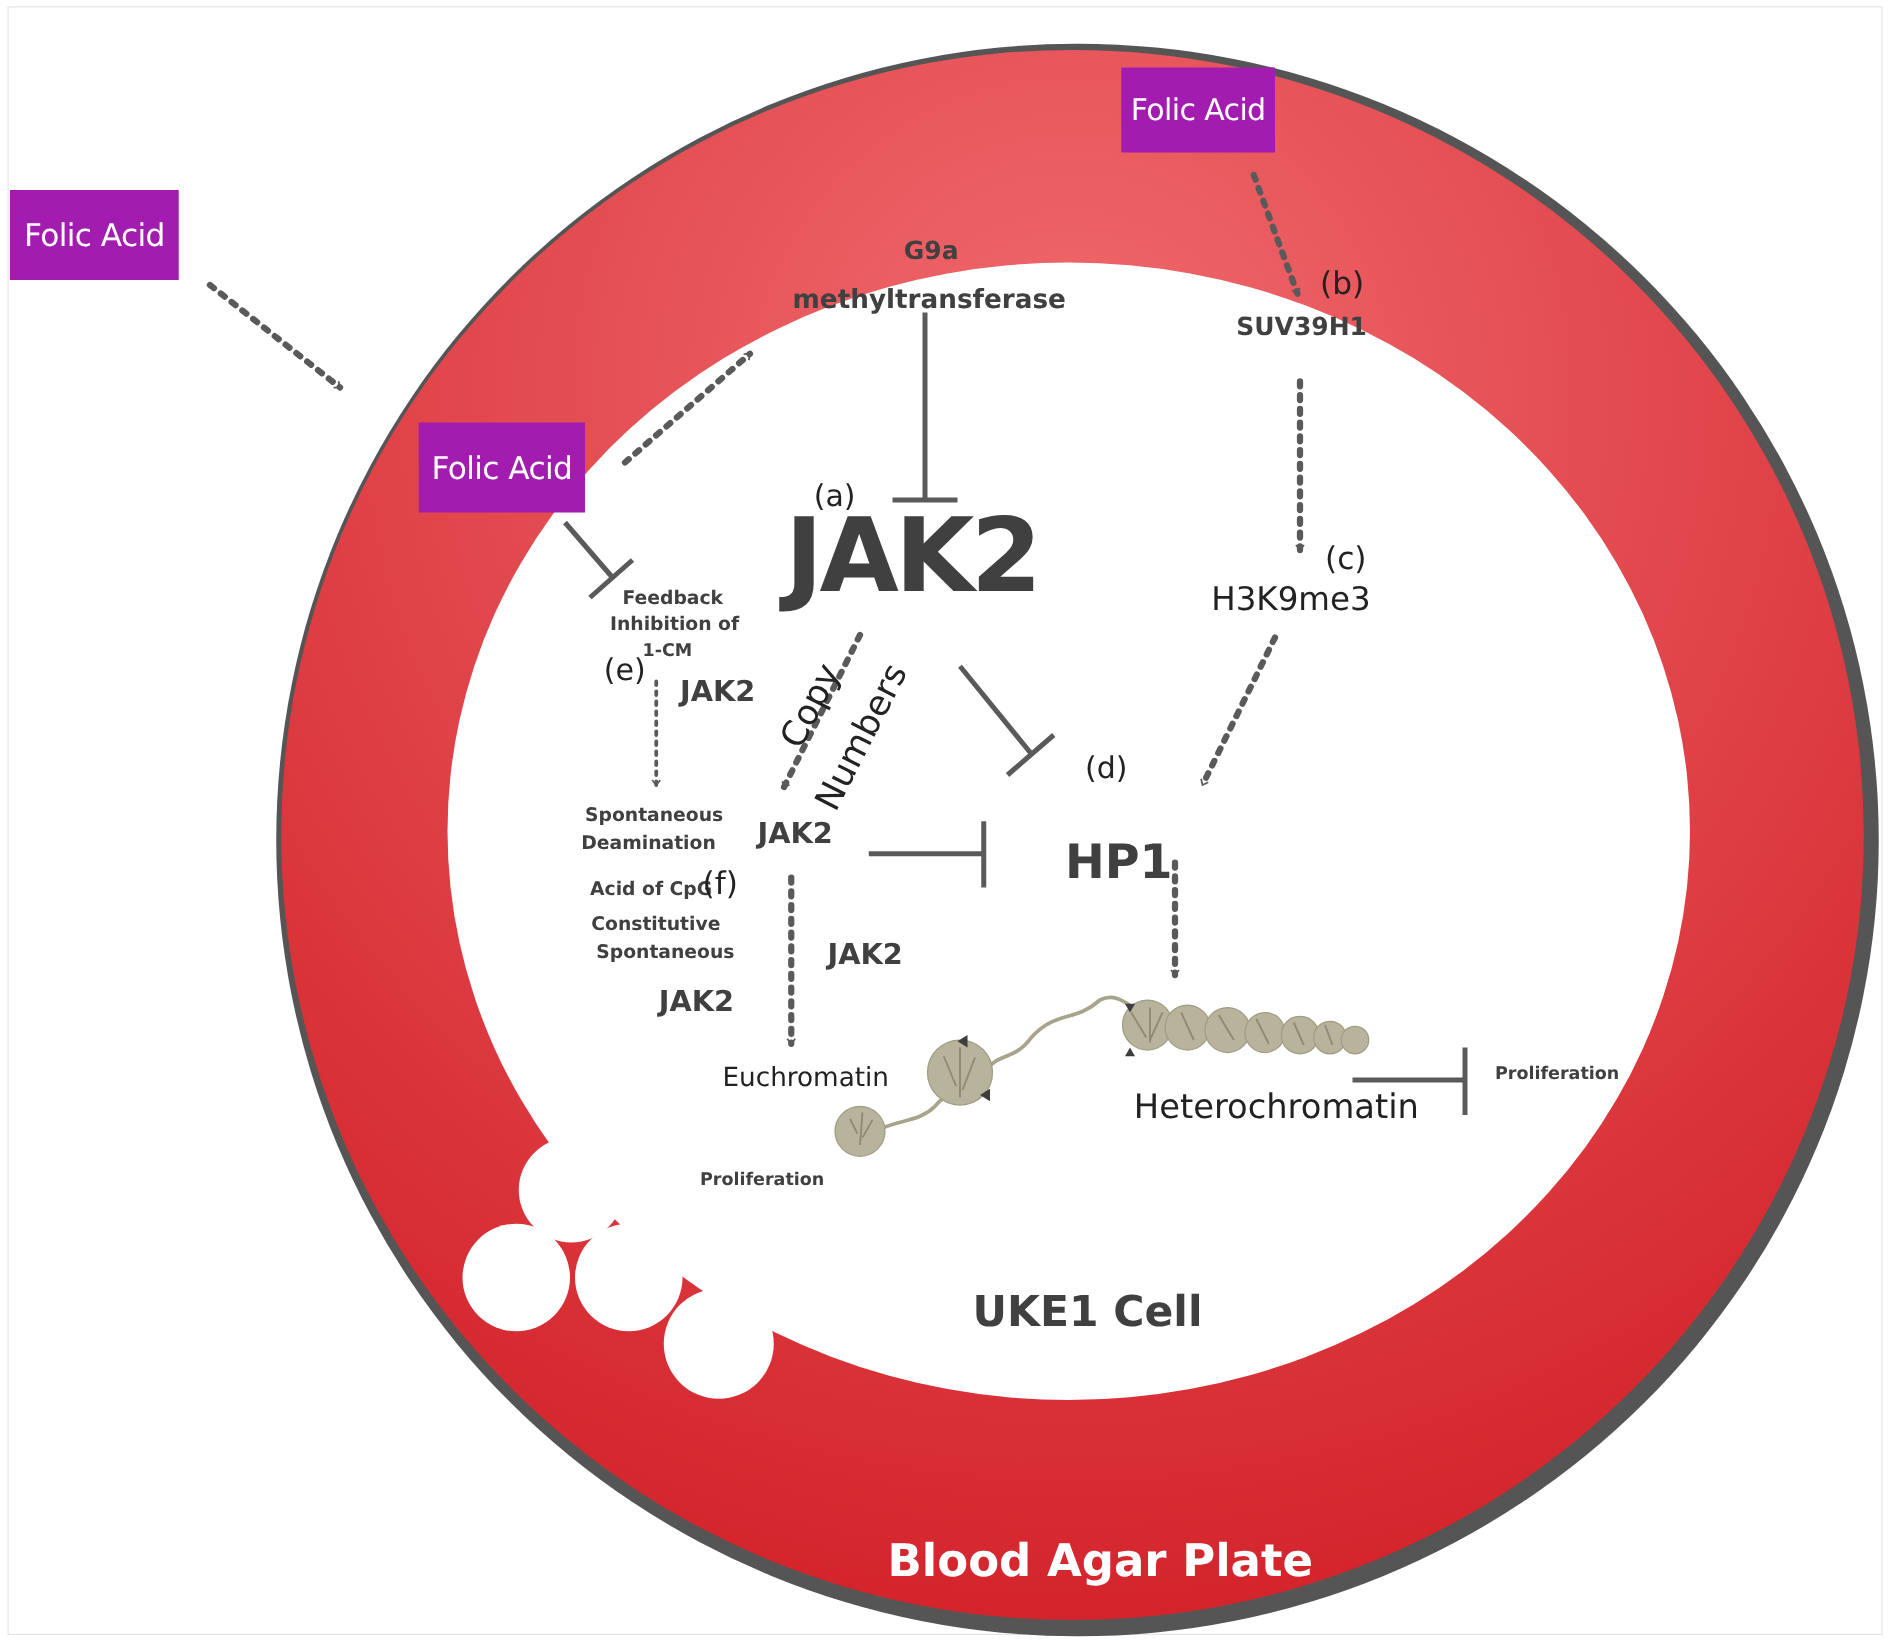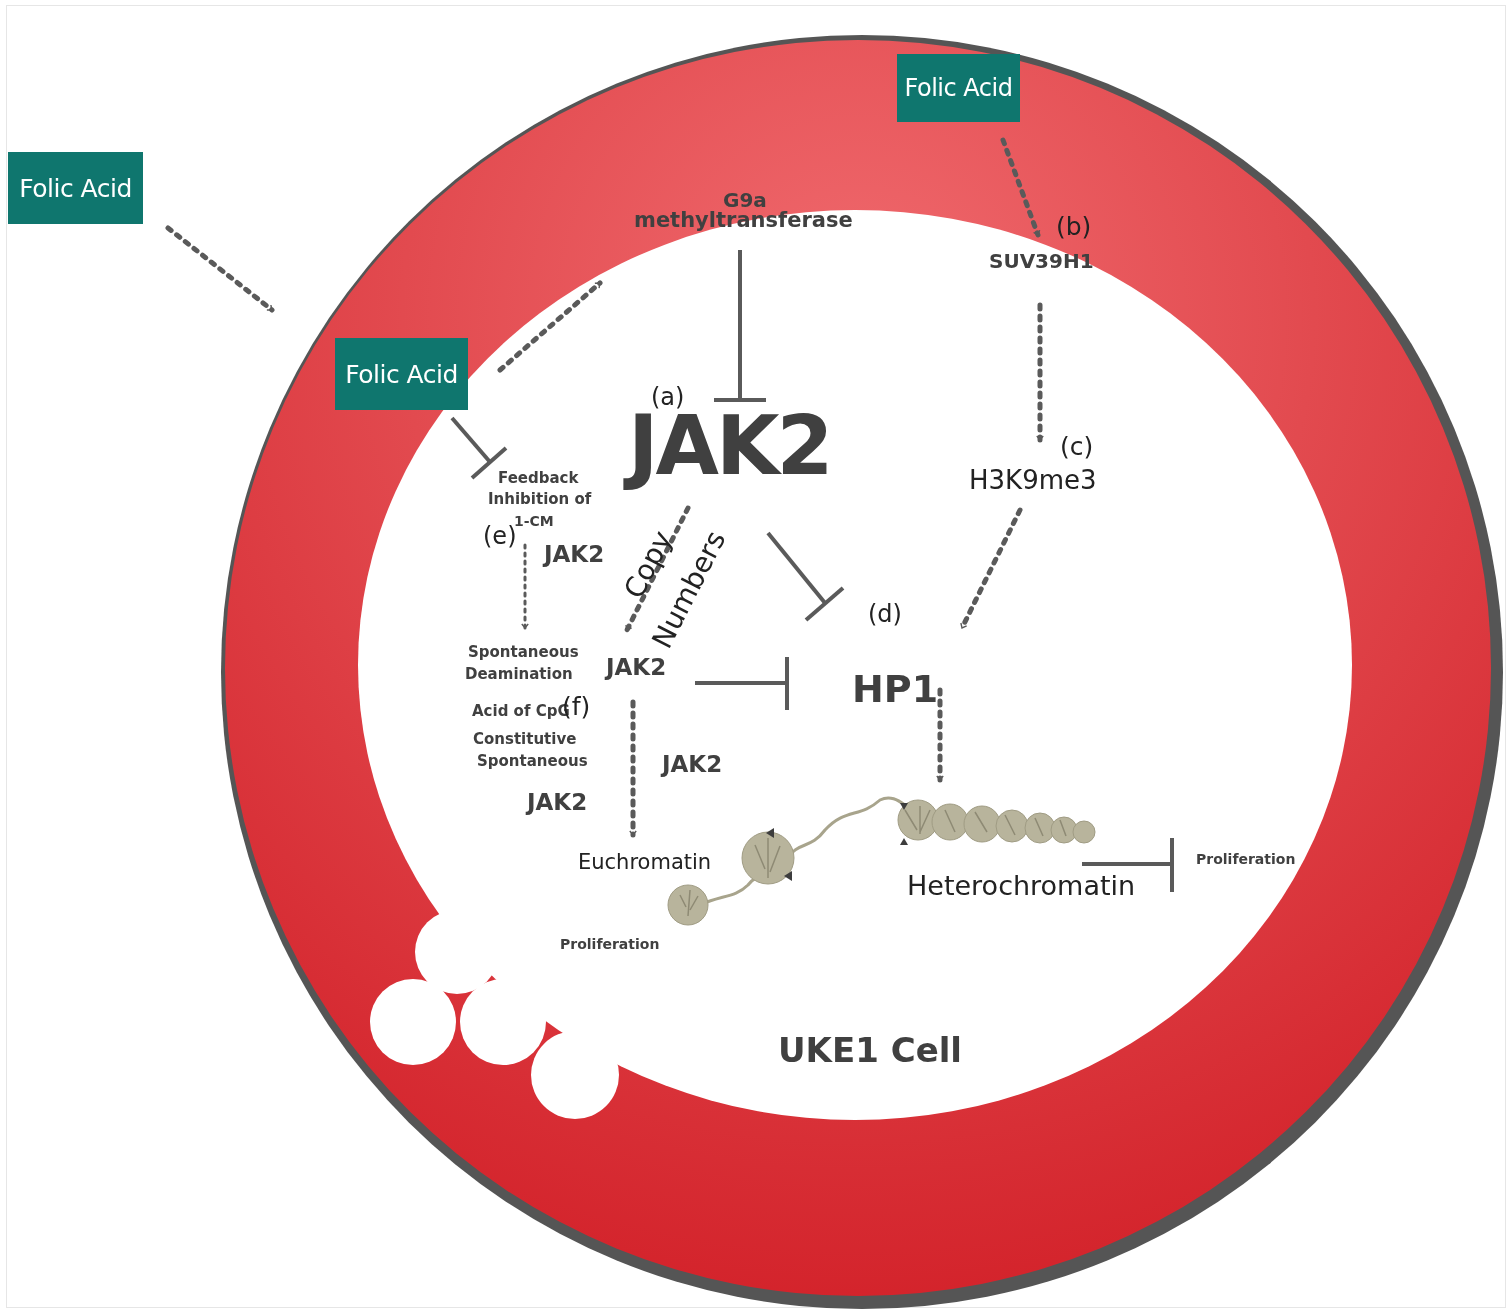--- a/index.html
+++ b/index.html
@@ -3,21 +3,21 @@
 <meta charset="utf-8">
 <style>
   html, body { margin: 0; padding: 0; background: #ffffff; }
   body { width: 1511px; height: 1316px; position: relative; overflow: hidden; font-family: "DejaVu Sans", sans-serif; }
   #stage { position: absolute; left: 0; top: 0; width: 1511px; height: 1316px; }
   .frame { position: absolute; left: 6px; top: 5px; width: 1500px; height: 1303px; border: 1px solid #e6e6e6; box-sizing: border-box; pointer-events: none; }
   svg { position: absolute; left: 0; top: 0; }
   .lbl { position: absolute; color: #404040; white-space: nowrap; line-height: 1; }
   .bold { font-weight: bold; }
   .light { font-weight: normal; color: #222; }
-  .box { position: absolute; background: #0f766e; color: #fff; font-family: "DejaVu Sans", sans-serif; font-size: 25px; display: flex; align-items: center; justify-content: center; letter-spacing: -0.5px; }
+  .box { position: absolute; background: #a21caf; color: #fff; font-family: "DejaVu Sans", sans-serif; font-size: 25px; display: flex; align-items: center; justify-content: center; letter-spacing: -0.5px; }
   .rot { transform-origin: left top; }
 </style>
 </head>
 <body>
 
 <div id="stage">
   <div class="frame"></div>
 
   <svg width="1511" height="1316" viewBox="0 0 1511 1316">
     <defs>
@@ -114,21 +114,21 @@
     <span>Folic Acid</span>
   </div>
   <div class="box" style="left:897px; top:54px; width:123px; height:68px; font-size:24px;">
     <span>Folic Acid</span>
   </div>
   <div class="box" style="left:335px; top:338px; width:133px; height:72px;">
     <span>Folic Acid</span>
   </div>
 
   <div class="lbl bold" style="left:723px; top:190px; font-size:20px;">G9a</div>
-  <div class="lbl bold" style="left:634px; top:210px; font-size:21px;">methyltransferase</div>
+  <div class="lbl bold" style="left:634px; top:229px; font-size:21px;">methyltransferase</div>
 
   <div class="lbl light" style="left:1056px; top:214px; font-size:25px;">(b)</div>
   <div class="lbl bold" style="left:989px; top:251px; font-size:20px;">SUV39H1</div>
 
   <div class="lbl light" style="left:1060px; top:434px; font-size:25px;">(c)</div>
   <div class="lbl light" style="left:969px; top:467px; font-size:26px;">H3K9me3</div>
 
   <div class="lbl light" style="left:651px; top:385px; font-size:24px;">(a)</div>
   <div class="lbl bold" style="left:628px; top:405px; font-size:82px; letter-spacing:-3px;">JAK2</div>
 
@@ -155,13 +155,14 @@
 
   <div class="lbl bold" style="left:662px; top:753px; font-size:23px;">JAK2</div>
   <div class="lbl bold" style="left:527px; top:791px; font-size:23px;">JAK2</div>
 
   <div class="lbl light" style="left:578px; top:852px; font-size:21px;">Euchromatin</div>
   <div class="lbl light" style="left:907px; top:872px; font-size:27px;">Heterochromatin</div>
   <div class="lbl bold" style="left:560px; top:937px; font-size:14px;">Proliferation</div>
   <div class="lbl bold" style="left:1196px; top:852px; font-size:14px;">Proliferation</div>
 
   <div class="lbl bold" style="left:778px; top:1033px; font-size:34px;">UKE1 Cell</div>
+  <div class="lbl bold" style="left:710px; top:1232px; font-size:36px; color:#ffffff;">Blood Agar Plate</div>
 </div>
 
 </body></html>

